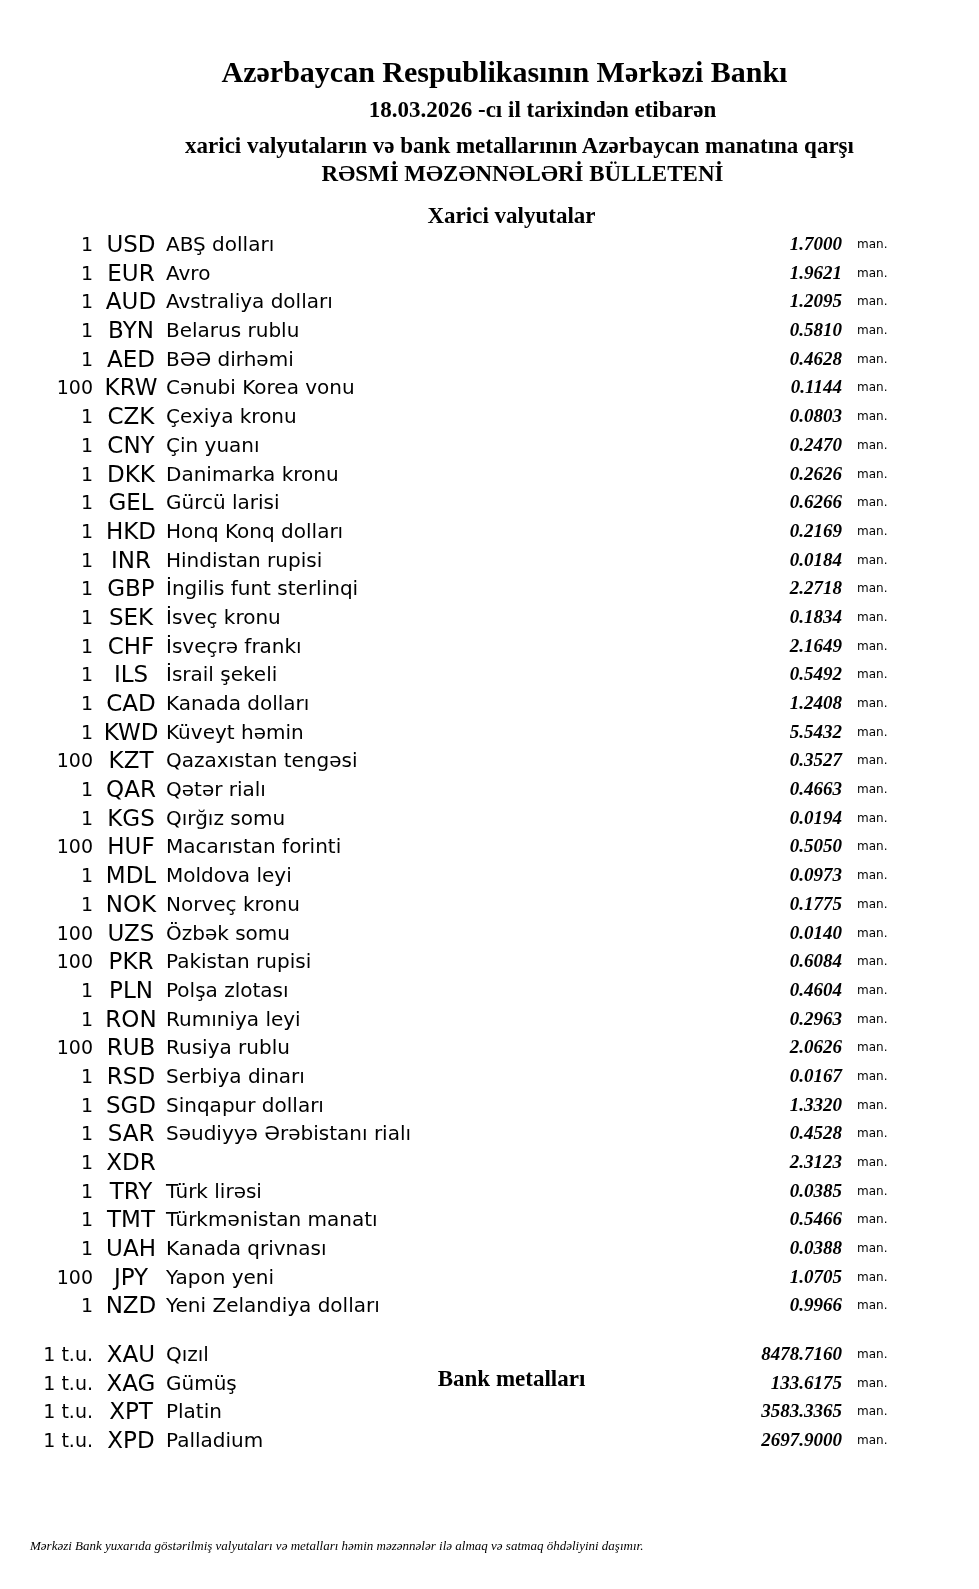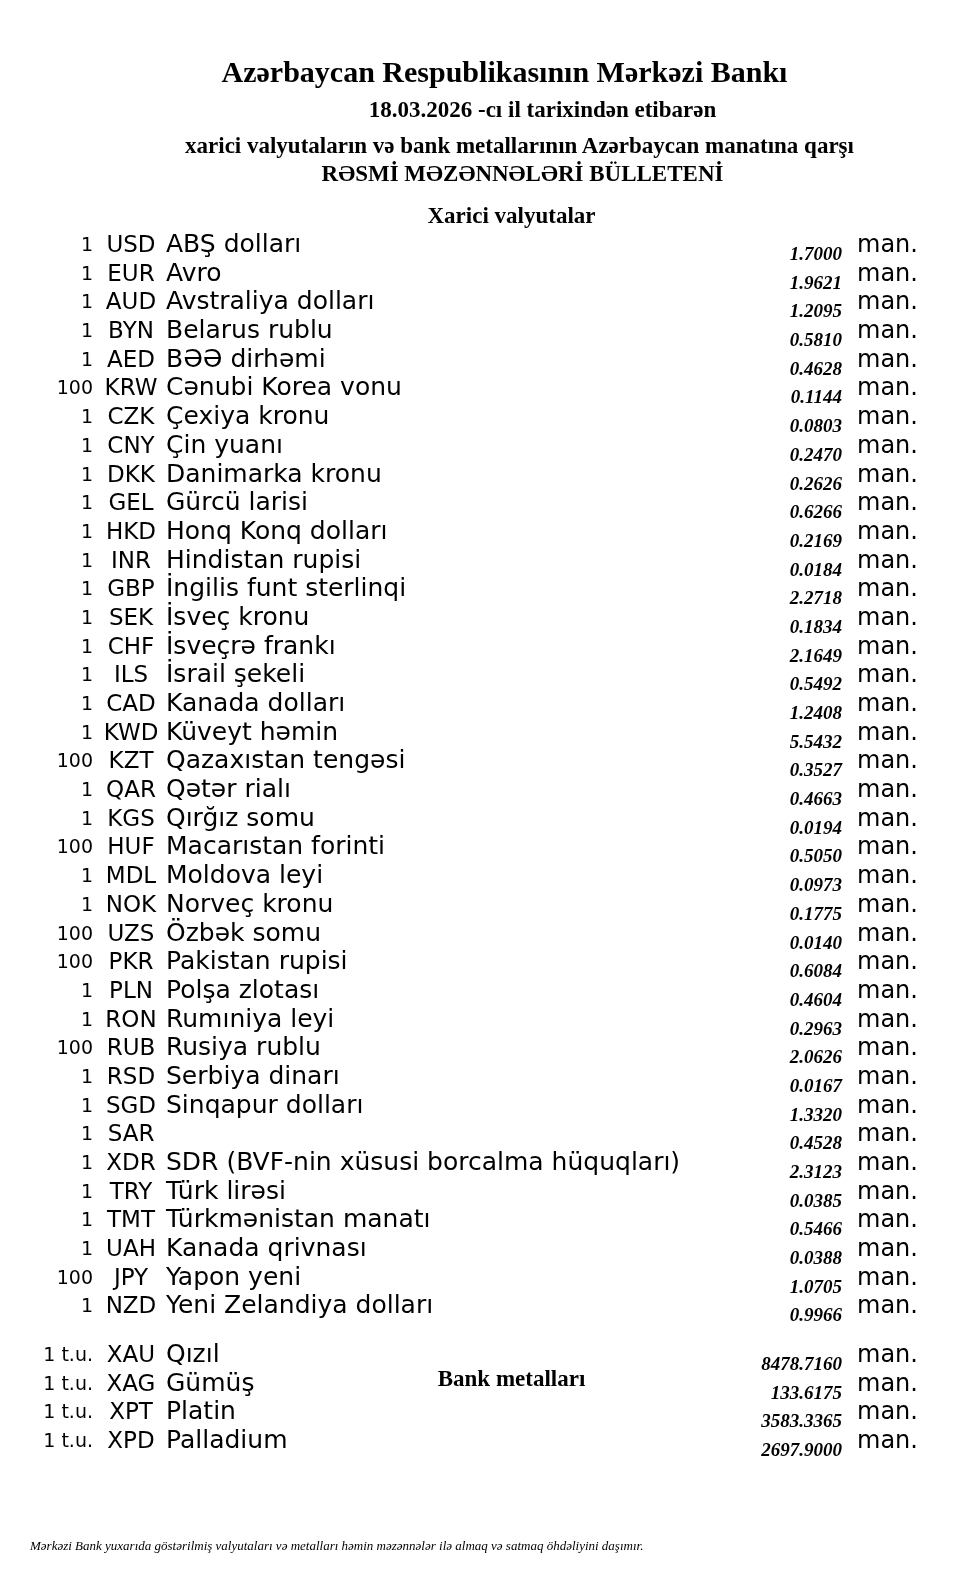--- a/index.html
+++ b/index.html
@@ -21,26 +21,26 @@
   .rows{position:absolute;left:0;width:979px;}
   #currency-rows{top:230px;}
   #metal-rows{top:1340px;}
   .row{position:relative;height:28.7px;}
   .row span{
     position:absolute;top:0;height:28.7px;line-height:28.7px;
     white-space:nowrap;color:#000;
   }
   .qty{left:0;width:93px;text-align:right;font-family:"DejaVu Sans",sans-serif;font-size:19px;}
   .code{left:100px;width:62px;text-align:center;font-family:"DejaVu Sans",sans-serif;font-size:23px;}
-  .name{left:166px;font-family:"DejaVu Sans",sans-serif;font-size:25px;}
+  .name{left:166px;font-family:"DejaVu Sans",sans-serif;font-size:20px;}
   .rate{
     left:640px;width:202px;text-align:right;
-    font-family:"Liberation Serif",serif;font-style:italic;font-weight:bold;font-size:19px;margin-top:10px;
-  }
-  .unit{left:857px;font-family:"DejaVu Sans",sans-serif;font-size:24px;}
+    font-family:"Liberation Serif",serif;font-style:italic;font-weight:bold;font-size:19px;
+  }
+  .unit{left:857px;font-family:"DejaVu Sans",sans-serif;font-size:12px;}
   #footer-note{
     position:absolute;top:1539px;left:30px;
     font-family:"Liberation Serif",serif;font-style:italic;font-size:13px;
     line-height:1.15;color:#000;white-space:nowrap;
   }
 </style>
 </head>
 <body>
 
 <div class="hline" id="title">Azərbaycan Respublikasının Mərkəzi Bankı</div>
@@ -263,27 +263,27 @@
     <div class="row">
       <span class="qty">1</span>
       <span class="code">SGD</span>
       <span class="name">Sinqapur dolları</span>
       <span class="rate">1.3320</span>
       <span class="unit">man.</span>
     </div>
     <div class="row">
       <span class="qty">1</span>
       <span class="code">SAR</span>
+      <span class="name">Səudiyyə Ərəbistanı rialı</span>
       <span class="rate">0.4528</span>
       <span class="unit">man.</span>
     </div>
     <div class="row">
       <span class="qty">1</span>
       <span class="code">XDR</span>
-      <span class="name">SDR (BVF-nin xüsusi borcalma hüquqları)</span>
       <span class="rate">2.3123</span>
       <span class="unit">man.</span>
     </div>
     <div class="row">
       <span class="qty">1</span>
       <span class="code">TRY</span>
       <span class="name">Türk lirəsi</span>
       <span class="rate">0.0385</span>
       <span class="unit">man.</span>
     </div>

